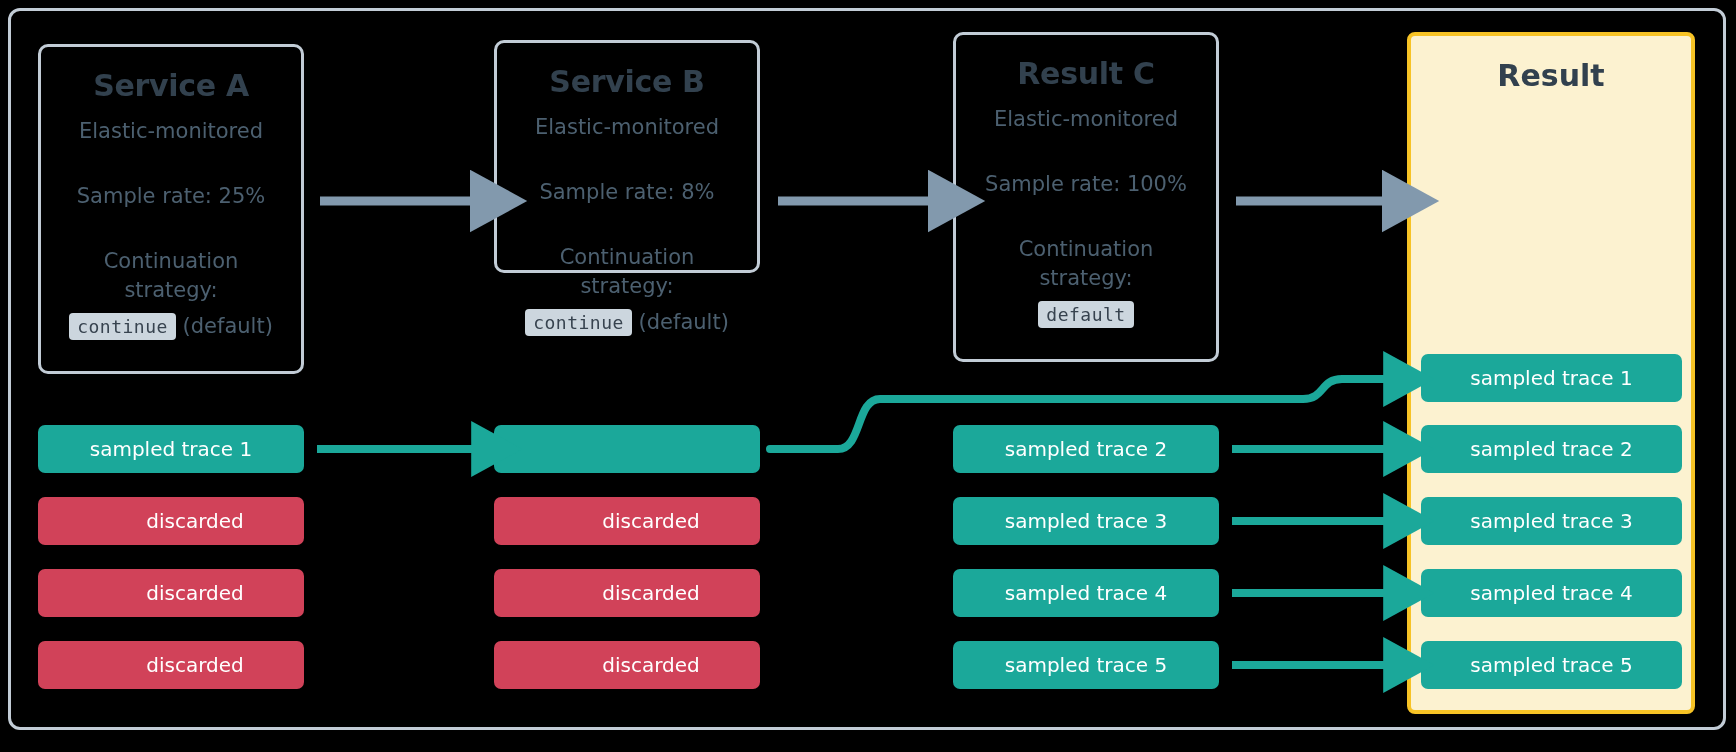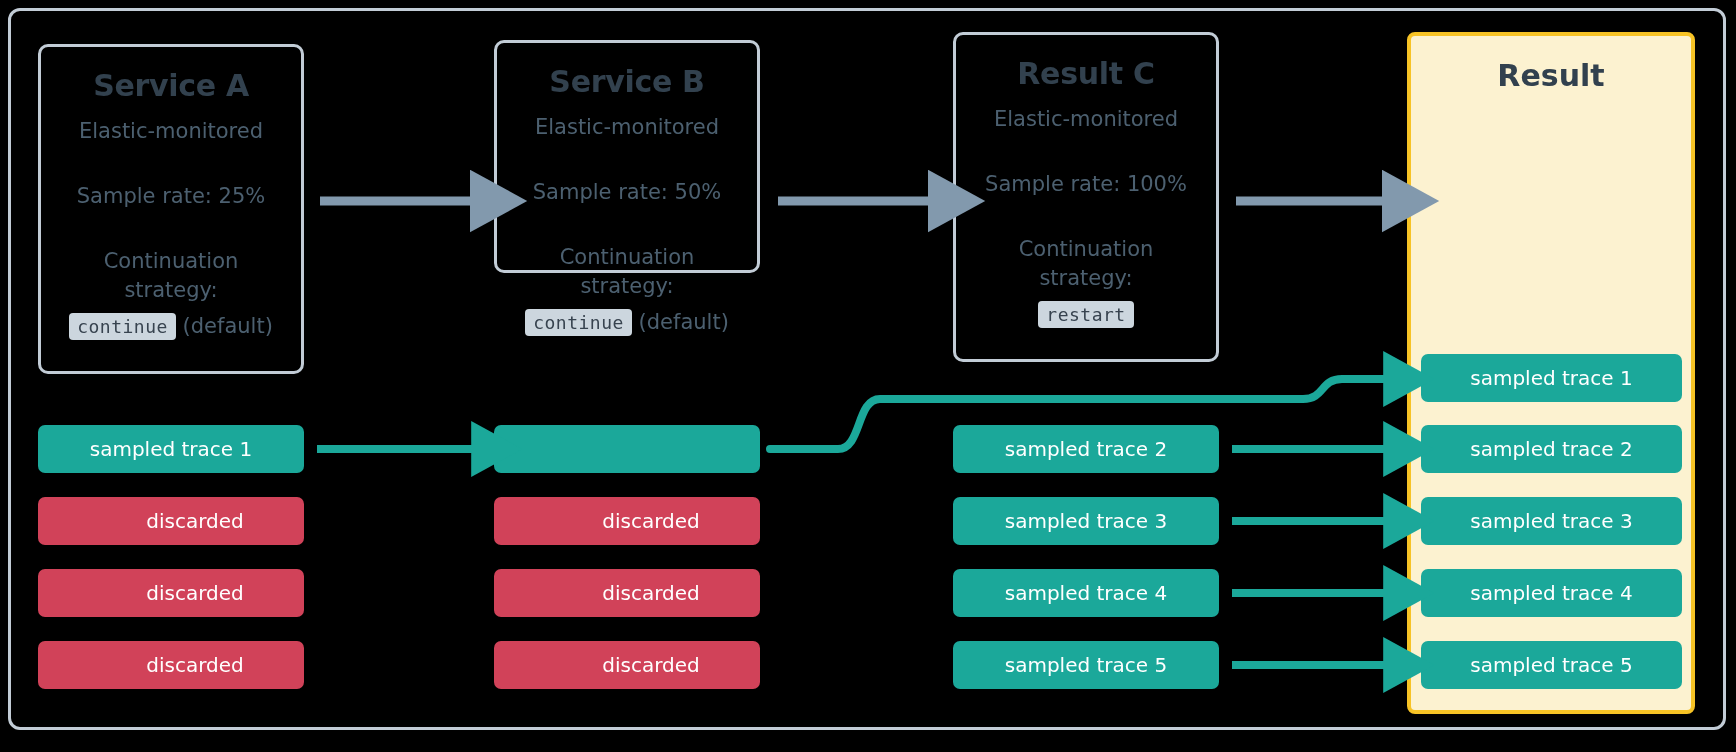--- a/index.html
+++ b/index.html
@@ -141,40 +141,40 @@
       <div class="strategy-line">
         <code class="inline-code">continue</code>
         <span>(default)</span>
       </div>
     </div>
   </div>
 
   <div class="service-card" style="left:494px; top:40px; width:266px; height:233px;">
     <div class="service-title">Service B</div>
     <div class="service-sub">Elastic-monitored</div>
-    <div class="service-rate">Sample rate: 50%</div>
+    <div class="service-rate">Sample rate: 8%</div>
     <div class="service-strategy">
       <div>Continuation</div>
       <div>strategy:</div>
       <div class="strategy-line">
         <code class="inline-code">continue</code>
         <span>(default)</span>
       </div>
     </div>
   </div>
 
   <div class="service-card" style="left:953px; top:32px; width:266px; height:330px;">
     <div class="service-title">Result C</div>
     <div class="service-sub">Elastic-monitored</div>
     <div class="service-rate">Sample rate: 100%</div>
     <div class="service-strategy">
       <div>Continuation</div>
       <div>strategy:</div>
       <div class="strategy-line">
-        <code class="inline-code">restart</code>
+        <code class="inline-code">default</code>
         <span></span>
       </div>
     </div>
   </div>
 
   <div id="result-card" style="left:1407px; top:32px; width:288px; height:682px;">
     <div id="result-title">Result</div>
   </div>
 
   <div class="pill pill-sampled" style="left:38px; top:425px; width:266px;">

